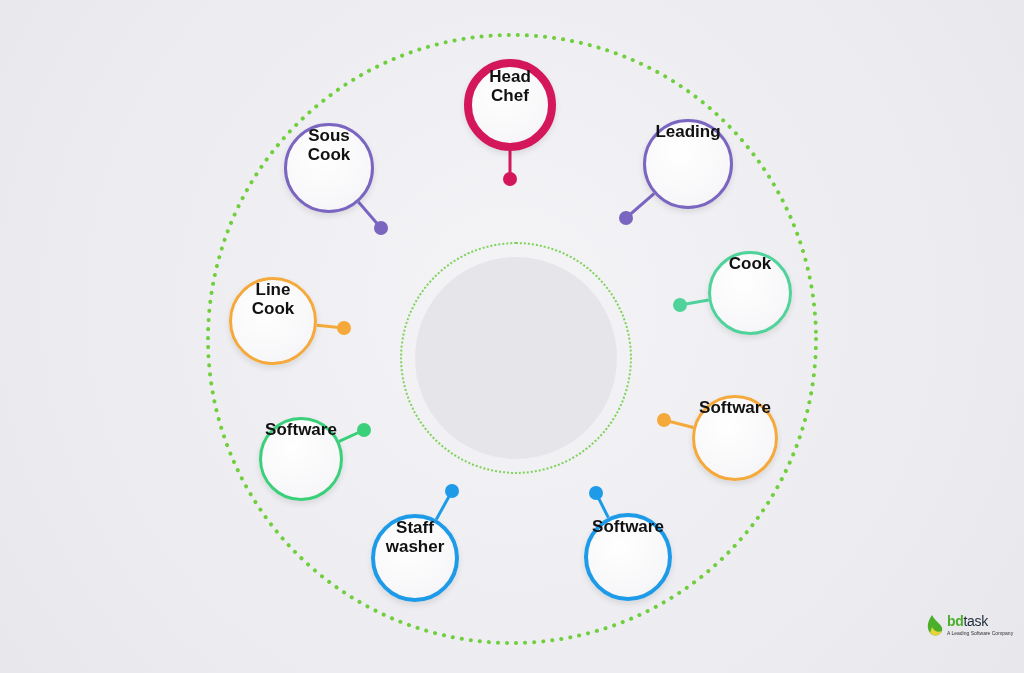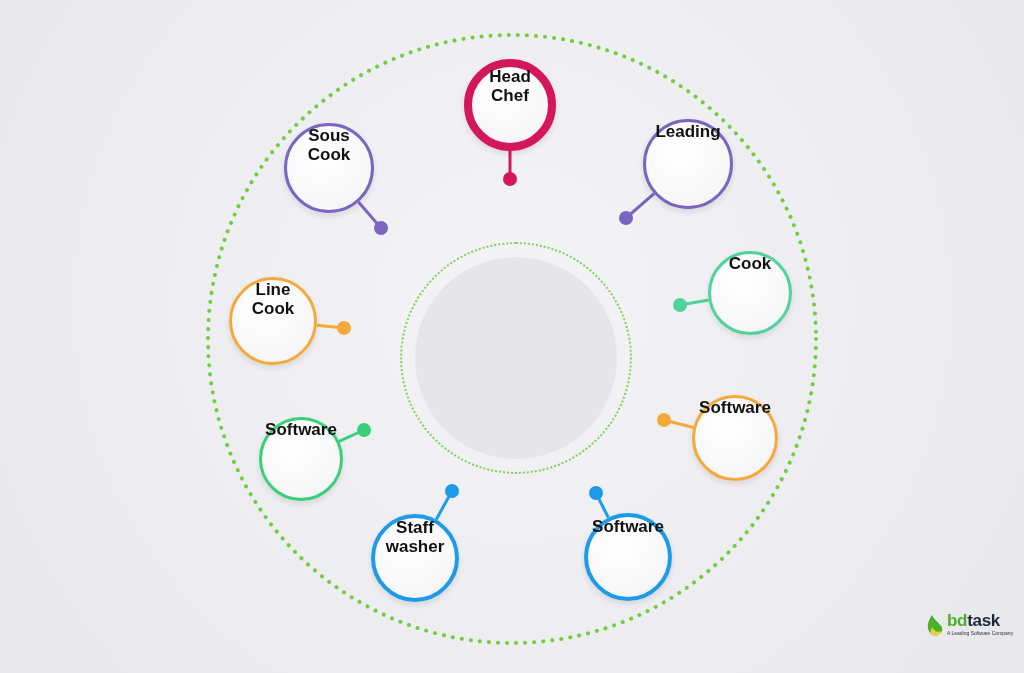--- a/index.html
+++ b/index.html
@@ -44,21 +44,21 @@
     }
     .center-node span {
       color: #e01a5c; font-weight: 700; font-size: 23px; line-height: 28px;
       white-space: pre-line;
     }
     .logo {
       position: absolute; left: 926px; top: 612px; display: flex; align-items: center;
     }
     .logo-mark { width: 18px; height: 24px; position: relative; margin-right: 3px; }
     .logo-text { display: flex; flex-direction: column; }
-    .logo-name { font-size: 17px; font-weight: 700; color: #1b2a3a; line-height: 18px; letter-spacing: -0.3px; }
+    .logo-name { font-size: 14px; font-weight: 400; color: #1b2a3a; line-height: 18px; letter-spacing: -0.3px; }
     .logo-name b { color: #4caf2a; }
     .logo-tag { font-size: 5px; color: #333; line-height: 7px; }
   </style>
 </head>
 <body>
 
 <div class="stage">
   <svg class="lines" id="lines-svg" width="1024" height="673">
       <circle cx="512" cy="339" r="304" fill="none" stroke="#6fcf3d" stroke-width="4" stroke-linecap="round" stroke-dasharray="0.1 9"></circle>
       <line x1="510" y1="151" x2="510" y2="179" stroke="#d3175a" stroke-width="3"></line>

